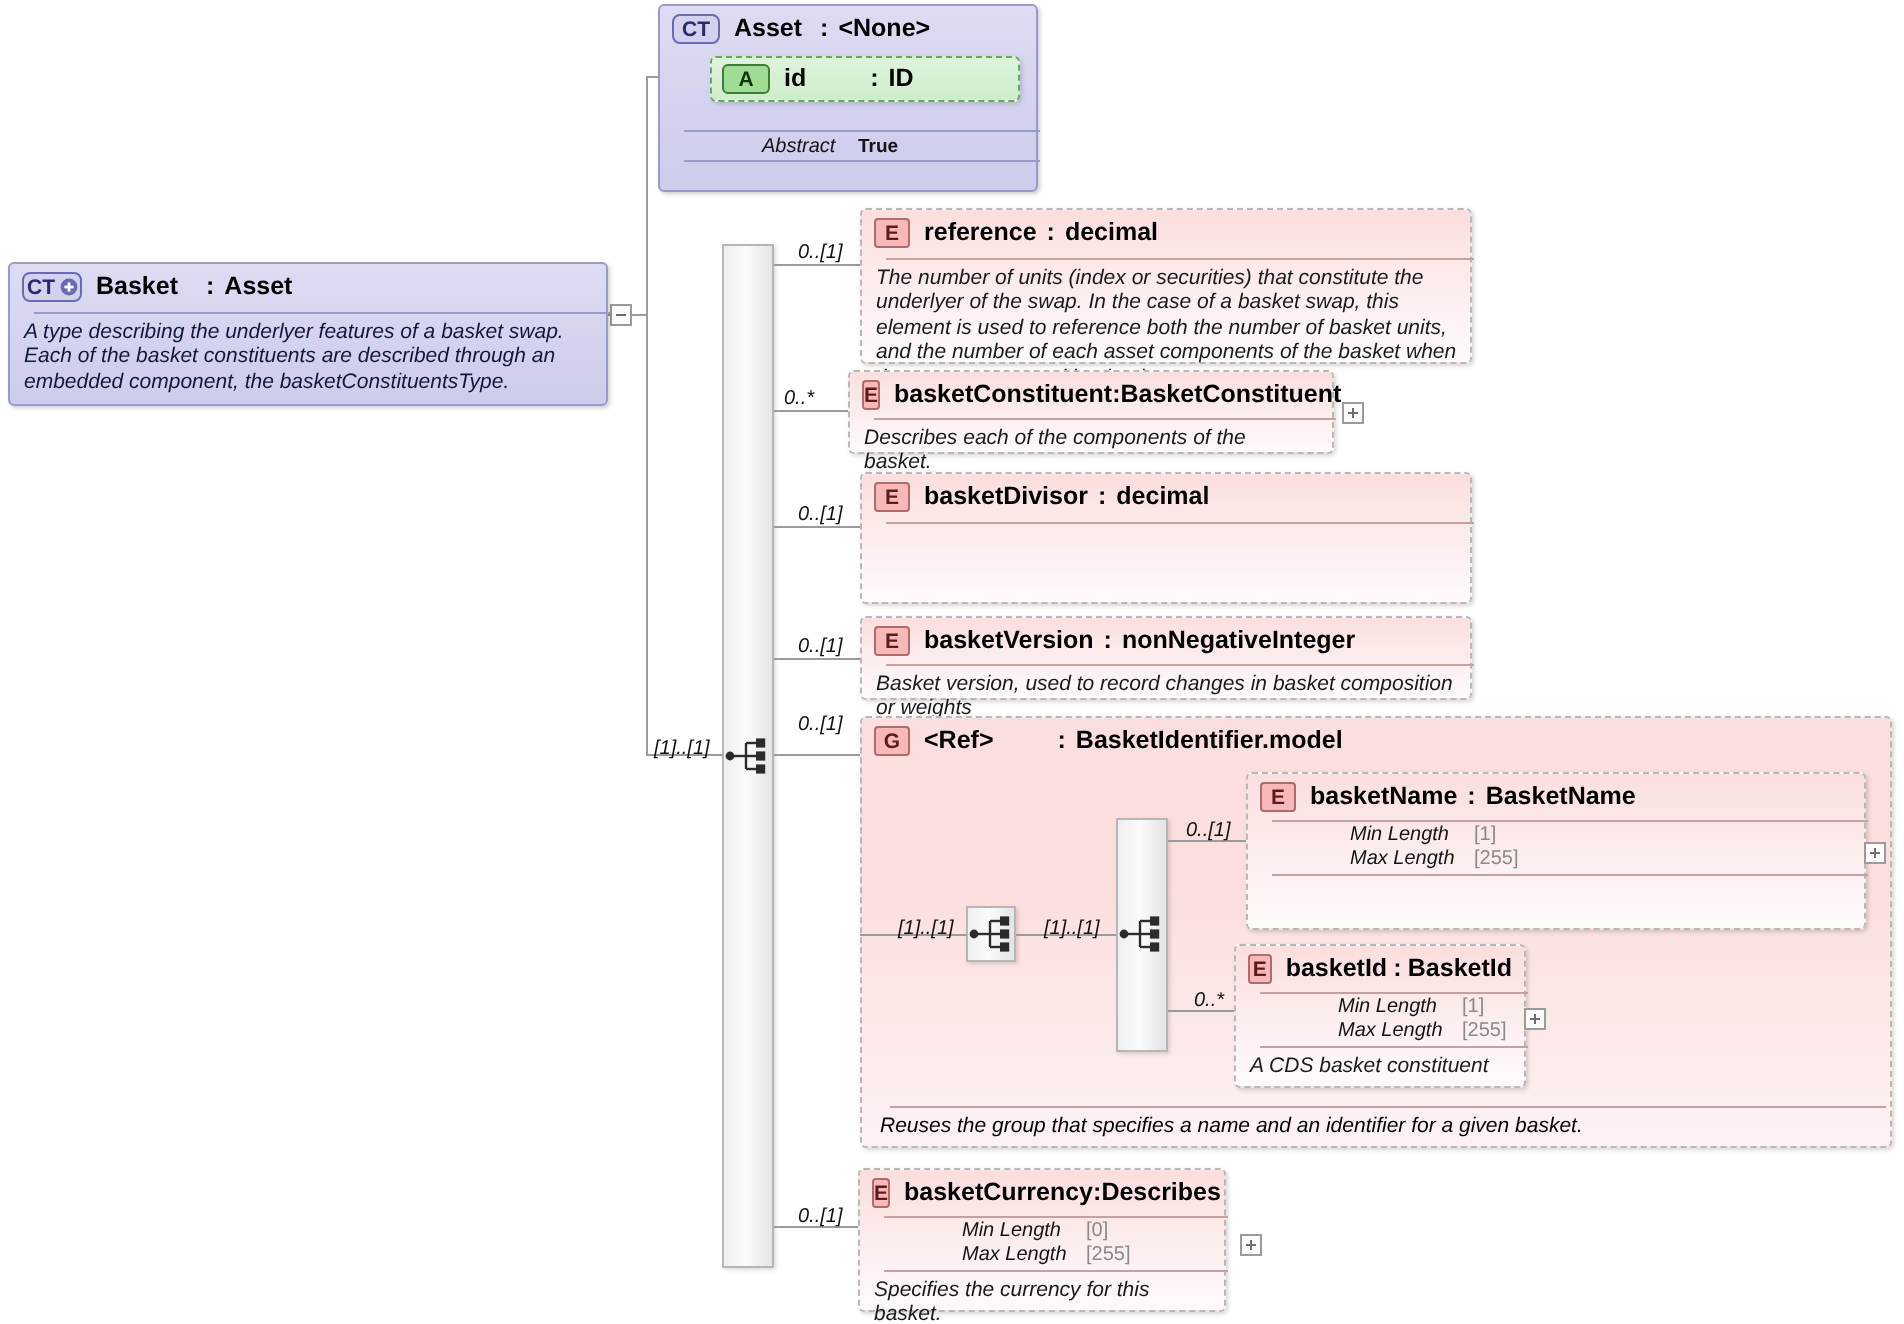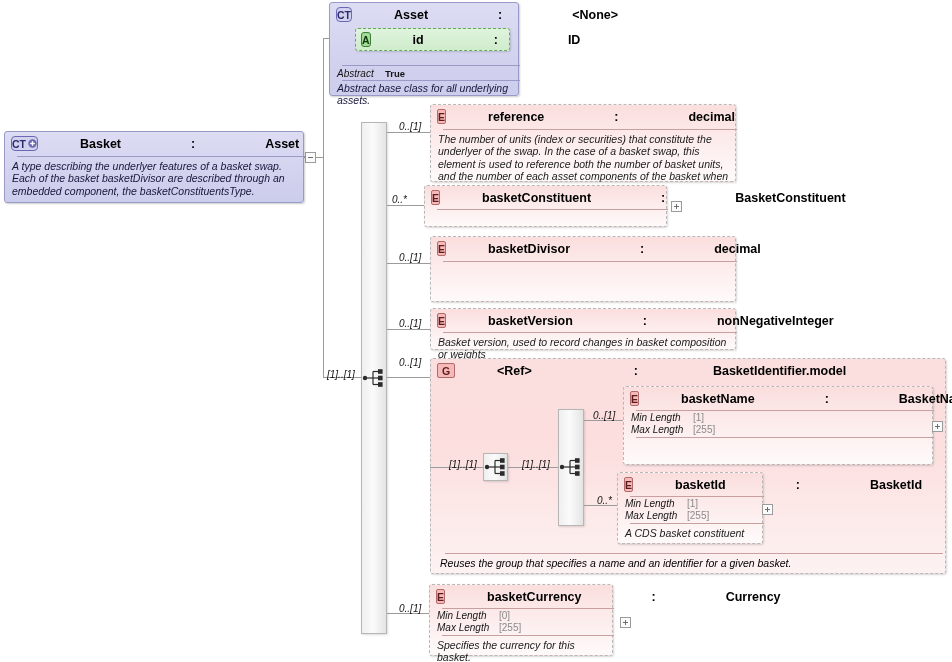--- a/index.html
+++ b/index.html
@@ -14,25 +14,24 @@
   }
   .abs{position:absolute;}
 
   
   .node{
     position:absolute;
     box-sizing:border-box;
     border-radius:3px;
   }
   .node .hdr{
-    display:flex;align-items:flex-end;
+    display:flex;align-items:flex-start;
     padding:4px 6px 3px 6px;
     font-size:12.5px;font-weight:bold;
     white-space:nowrap;
-    gap:35px;
   }
   .node .hdr .nm{letter-spacing:0px;}
   .node .hdr .sep{display:inline-block;width:9px;}
   .node .body{
     font-size:10.5px;
     font-style:italic;
     line-height:12.4px;
     padding:3px 7px 4px 7px;
   }
   .node .rule{height:1px;margin:0 6px;}
@@ -96,21 +95,21 @@
   }
   .grp .rule{background:#c9a0a0;}
 
   
   .facets{
     font-size:10px;font-style:italic;
     padding:1px 7px 2px 7px;
     line-height:11.5px;color:#141414;
   }
   .facets .row{display:flex;}
-  .facets .fname{width:62px;}
+  .facets .fname{width:62px;margin-left:44px;}
   .facets .fval{color:#8a8a8a;font-style:normal;}
 
   
   .ln{position:absolute;background:#9b9b9b;}
   .lnh{height:1px;}
   .lnv{width:1px;}
 
   
   .card{
     position:absolute;
@@ -201,41 +200,40 @@
     </div>
   </div>
   <div class="rule" style="position:absolute;left:6px;top:62px;width:178px;"></div>
   <div class="facets" style="position:absolute;left:0;top:64px;">
     <div class="row">
       <span class="fname" style="width:48px;">Abstract</span>
       <span style="font-style:normal;font-weight:bold;font-size:9.5px;">True</span>
     </div>
   </div>
   <div class="rule" style="position:absolute;left:6px;top:77px;width:178px;"></div>
-  <div class="body" style="position:absolute;left:0;top:77px;padding-top:2px;">Abstract base class for all underlying assets.</div>
 </div>
 
 <div class="node ct" style="left:4px;top:131px;width:300px;height:72px;">
   <div class="hdr">
     <span class="badge" style="width:30px;position:relative;">
       <span>CT</span>
       <svg width="9" height="9" viewBox="0 0 9 9" style="margin-left:2px;">
         <circle cx="4.5" cy="4.5" r="4.2" fill="#6a6ab4"></circle>
         <line x1="2.2" y1="4.5" x2="6.8" y2="4.5" stroke="#fff" stroke-width="1.4"></line>
         <line x1="4.5" y1="2.2" x2="4.5" y2="6.8" stroke="#fff" stroke-width="1.4"></line>
       </svg>
     </span>
     <span class="nm">Basket</span>
     <span class="sep" style="width:14px;"></span>
     <span>:</span>
     <span style="width:5px;display:inline-block;"></span>
     <span>Asset</span>
   </div>
   <div class="rule" style="position:absolute;left:6px;top:24px;width:288px;"></div>
-  <div class="body" style="position:absolute;left:0;top:25px;width:300px;box-sizing:border-box;">A type describing the underlyer features of a basket swap. Each of the basket basketDivisor are described through an embedded component, the basketConstituentsType.</div>
+  <div class="body" style="position:absolute;left:0;top:25px;width:300px;box-sizing:border-box;">A type describing the underlyer features of a basket swap. Each of the basket constituents are described through an embedded component, the basketConstituentsType.</div>
 </div>
 
 <div class="node el" style="left:430px;top:104px;width:306px;height:78px;">
   <div class="hdr">
     <span class="badge">E</span>
     <span class="nm">reference</span>
     <span style="width:5px;display:inline-block;"></span>
     <span>:</span>
     <span style="width:5px;display:inline-block;"></span>
     <span>decimal</span>
@@ -247,20 +245,21 @@
 <div class="node el" style="left:424px;top:185px;width:243px;height:42px;">
   <div class="hdr">
     <span class="badge">E</span>
     <span class="nm">basketConstituent</span>
     <span style="width:5px;display:inline-block;"></span>
     <span>:</span>
     <span style="width:5px;display:inline-block;"></span>
     <span>BasketConstituent</span>
   </div>
   <div class="rule" style="position:absolute;left:6px;top:23px;width:231px;"></div>
+  <div class="body" style="position:absolute;left:0;top:24px;">Describes each of the components of the basket.</div>
 </div>
 <div class="pm plus" style="left:671px;top:201px;"></div>
 
 <div class="node el" style="left:430px;top:236px;width:306px;height:66px;">
   <div class="hdr">
     <span class="badge">E</span>
     <span class="nm">basketDivisor</span>
     <span style="width:5px;display:inline-block;"></span>
     <span>:</span>
     <span style="width:5px;display:inline-block;"></span>
@@ -379,21 +378,21 @@
 </div>
 <div class="pm plus" style="left:762px;top:504px;"></div>
 
 <div class="node el" style="left:429px;top:584px;width:184px;height:72px;">
   <div class="hdr">
     <span class="badge">E</span>
     <span class="nm">basketCurrency</span>
     <span style="width:5px;display:inline-block;"></span>
     <span>:</span>
     <span style="width:5px;display:inline-block;"></span>
-    <span>Currency</span>
+    <span>Describes</span>
   </div>
   <div class="rule" style="position:absolute;left:6px;top:23px;width:172px;"></div>
   <div class="facets" style="position:absolute;left:0;top:24px;">
     <div class="row">
       <span class="fname">Min Length</span>
       <span class="fval">[0]</span>
     </div>
     <div class="row">
       <span class="fname">Max Length</span>
       <span class="fval">[255]</span>

